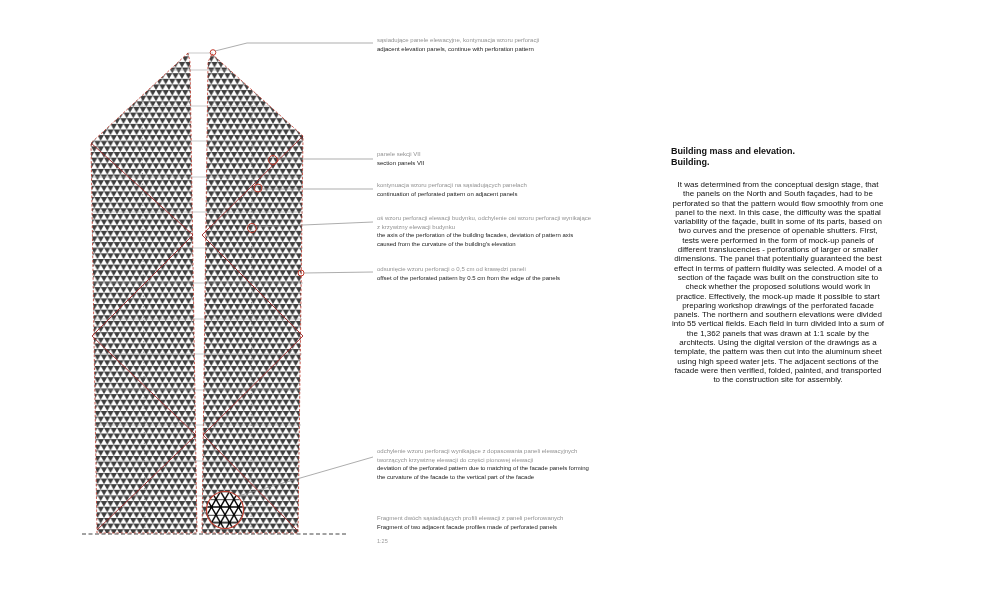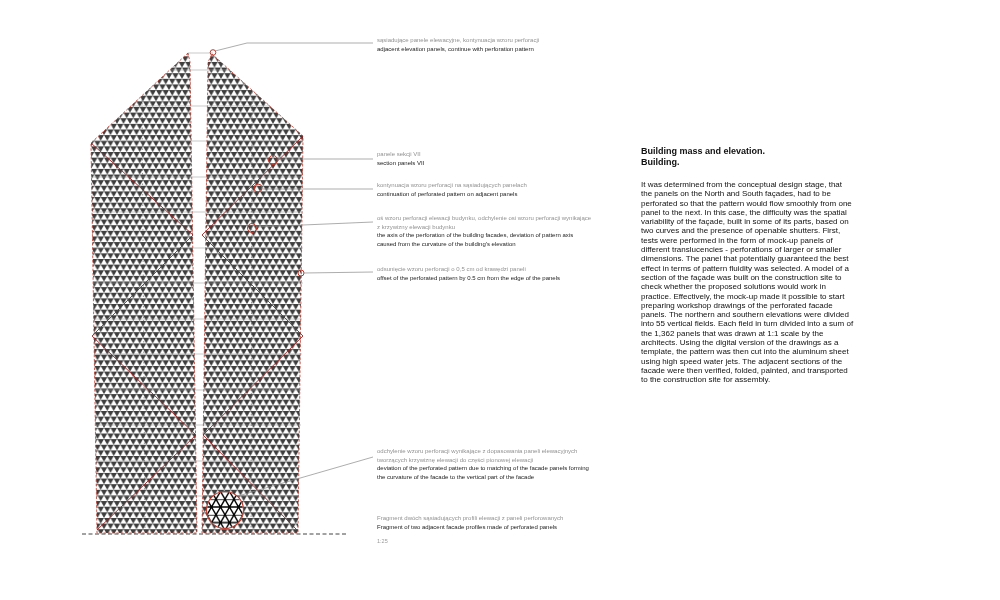--- a/index.html
+++ b/index.html
@@ -10,24 +10,24 @@
   
   .ann{
     position:absolute;left:377px;width:215px;
     font-size:6px;line-height:8.5px;letter-spacing:0;
   }
   .ann .pl{color:#929292;}
   .ann .en{color:#1c1c1c;}
   .caption-scale{color:#9a9a9a;font-size:5.5px;margin-top:6px;}
   
   #article{
-    position:absolute;left:641px;top:146px;width:214px;color:#111;
+    position:absolute;left:671px;top:146px;width:214px;color:#111;
   }
   #article .title{font-weight:bold;font-size:9px;line-height:10.5px;}
-  #article .body{margin-top:13px;font-size:8px;line-height:9.3px;text-align:left;}
+  #article .body{margin-top:13px;font-size:8px;line-height:9.3px;text-align:center;}
   svg{position:absolute;left:0;top:0;}
 </style>
 </head>
 <body>
 
 <div id="canvas">
 
   <svg width="375" height="600" viewBox="0 0 375 600">
     <defs>
       <pattern id="tri" patternUnits="userSpaceOnUse" width="6.5" height="11.26">

